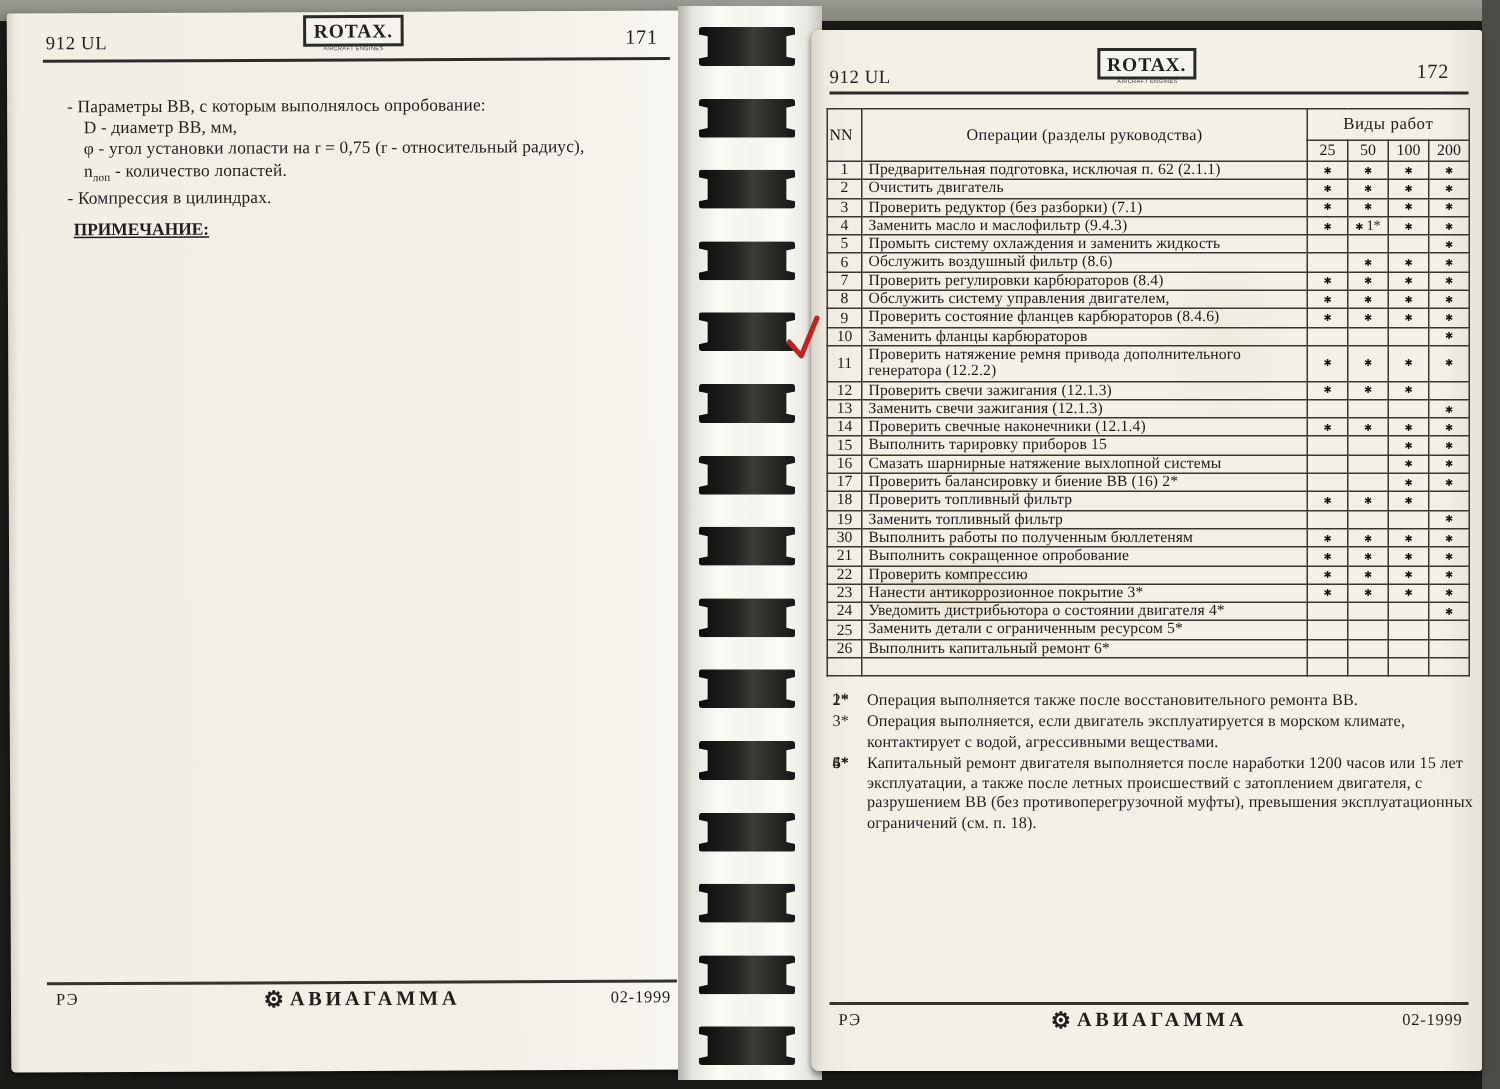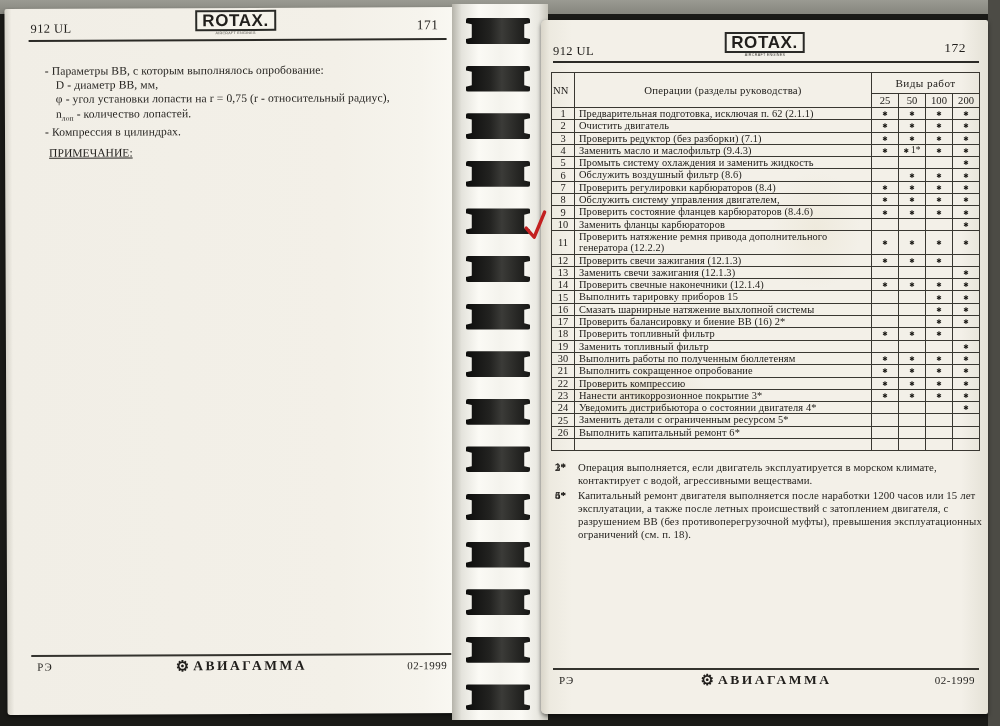--- a/index.html
+++ b/index.html
@@ -21,30 +21,30 @@
   .tooth{position:absolute;left:14px;width:64px;height:26px;
     background:linear-gradient(90deg,#0d0d0c 0,#232321 38%,#3b3b38 56%,#171715 100%);
     border-radius:2px;
     clip-path:polygon(0 0,100% 0,100% 19%,91% 24%,91% 76%,100% 81%,100% 100%,0 100%,0 81%,9% 76%,9% 24%,0 19%)}
 
   .hdr-model{position:absolute;font-size:12.5px;letter-spacing:.4px}
   .hdr-num{position:absolute;font-size:13.5px;letter-spacing:.5px}
   .hdr-rule{position:absolute;height:2px;background:#2b2a26}
   .logo{position:absolute;left:50%;transform:translateX(-50%);text-align:center;z-index:2}
   .logo-box{display:inline-block;border:2px solid #2a2a27;background:#f5f3eb;padding:0 5px;
-    font-family:Liberation Sans, sans-serif;font-weight:bold;font-size:17px;letter-spacing:.6px;line-height:17px}
+    font-family:Liberation Serif, serif;font-weight:bold;font-size:13px;letter-spacing:.6px;line-height:17px}
   .logo-sub{font-family:"Liberation Sans",sans-serif;font-size:6px;transform:scale(.62);transform-origin:top center;
     letter-spacing:.4px;color:#45433e;white-space:nowrap}
 
   
   .lp-body{position:absolute;left:40px;top:56px;width:404px;font-size:11.6px;line-height:14.2px;letter-spacing:.1px}
   .lp-ind{margin-left:11px}
   sub.subscript{font-size:7.5px;vertical-align:-3px}
   .lp-note{position:absolute;left:44px;top:138px;width:396px;display:flex;gap:9px;font-size:11.6px;line-height:14.5px}
-  .lp-note-label{font-weight:normal;text-decoration:underline;white-space:nowrap;flex:0 0 auto}
+  .lp-note-label{font-weight:bold;text-decoration:underline;white-space:nowrap;flex:0 0 auto}
   .lp-note-text{width:292px}
 
   .pg-footer{position:absolute}
   .ft-rule{position:absolute;left:0;top:0;width:100%;height:1.5px;background:#34332e}
   .ft-left{position:absolute;left:6px;top:6px;font-size:11px;letter-spacing:1px}
   .ft-brand{position:absolute;left:50%;top:3px;transform:translateX(-50%);white-space:nowrap;
     font-weight:bold;font-size:13.5px;letter-spacing:2.5px}
   .gear{font-size:15px;letter-spacing:0;vertical-align:-1px;margin-right:4px}
   .ft-date{position:absolute;right:4px;top:6px;font-size:11px;letter-spacing:.5px}
 
@@ -374,21 +374,21 @@
           <td class="c-mark"></td>
           <td class="c-mark"></td>
           <td class="c-mark"></td>
           <td class="c-mark"></td>
         </tr>
       </tbody>
   </table>
 
   <div class="footnotes">
       <div class="footnote"><span class="fn-marker">1*</span></div>
-      <div class="footnote"><span class="fn-marker">2*</span></div>
+      <div class="footnote"><span class="fn-marker">2*</span><span>Операция выполняется также после восстановительного ремонта ВВ.</span></div>
       <div class="footnote"><span class="fn-marker">3*</span><span>Операция выполняется, если двигатель эксплуатируется в морском климате,  контактирует с водой, агрессивными веществами.</span></div>
       <div class="footnote"><span class="fn-marker">4*</span></div>
       <div class="footnote"><span class="fn-marker">5*</span></div>
       <div class="footnote"><span class="fn-marker">6*</span><span>Капитальный ремонт  двигателя  выполняется после наработки 1200 часов или 15 лет эксплуатации,  а также после летных происшествий с затоплением двигателя, с разрушением ВВ (без противоперегрузочной муфты),  превышения  эксплуатационных ограничений (см. п. 18).</span></div>
     </div>
 
   <div class="pg-footer" style="left:12px;width:426px;top:648px;height:30px">
     <div class="ft-rule"></div>
     <span class="ft-left">РЭ</span>
     <span class="ft-brand"><span class="gear">⚙</span><span>АВИАГАММА</span></span>

